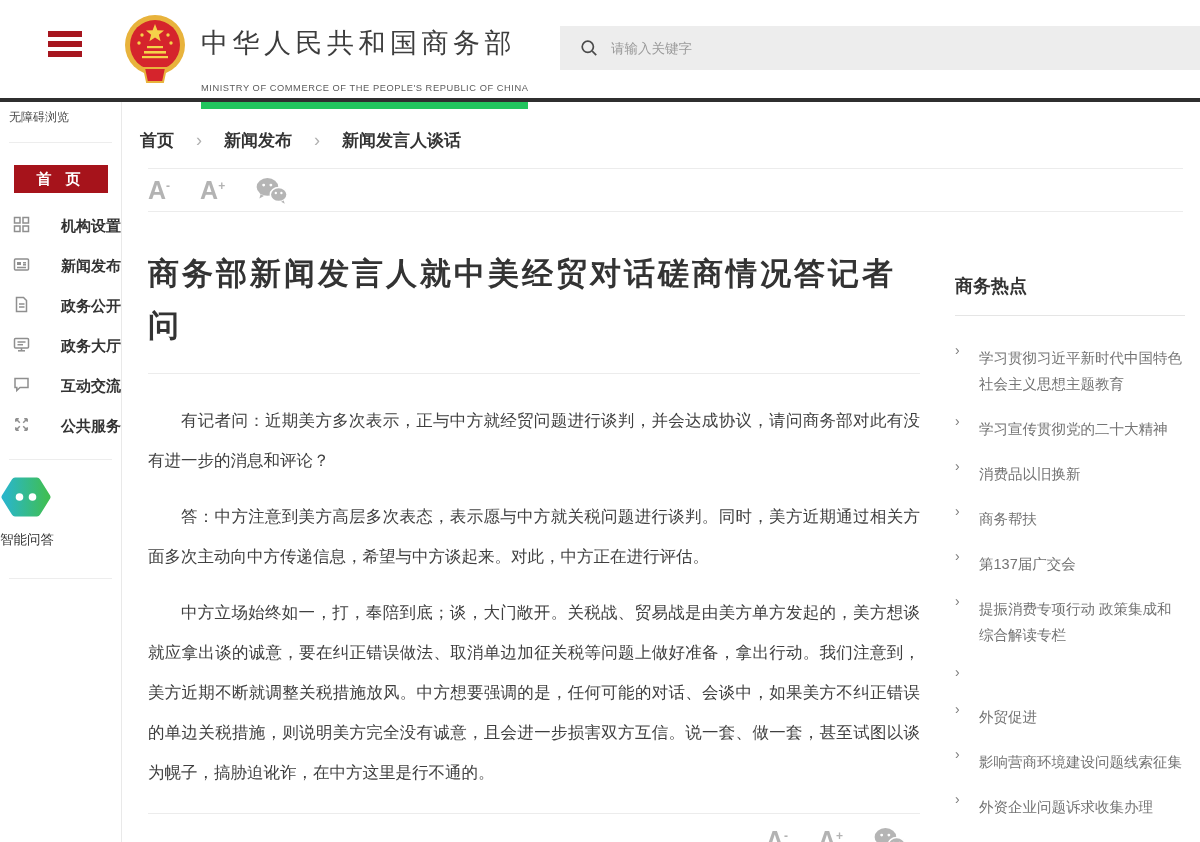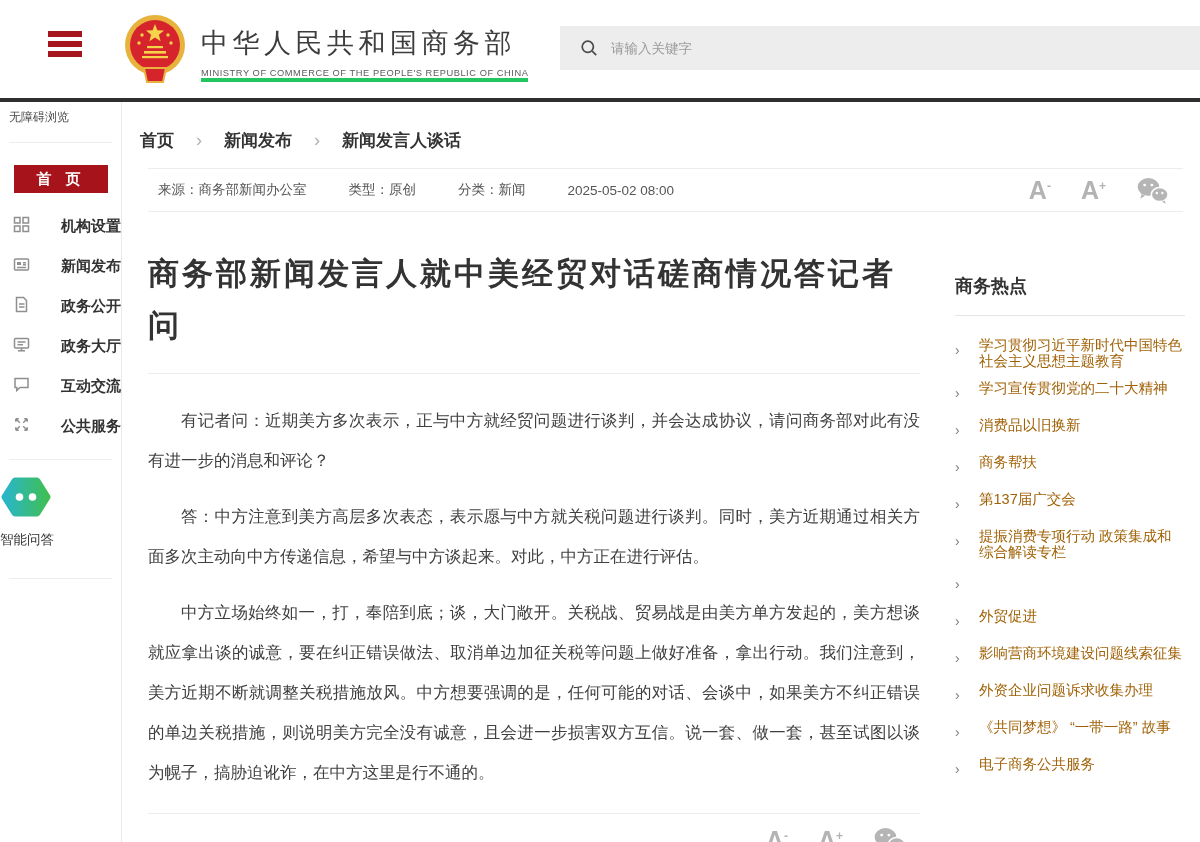--- a/index.html
+++ b/index.html
@@ -6,21 +6,21 @@
   body { font-family:"Liberation Sans","DejaVu Sans",sans-serif; background:#fff; }
   .page { position:relative; width:1200px; height:842px; background:#fff; overflow:hidden; }
 
   
   .header { position:absolute; left:0; top:0; width:1200px; height:98px; background:#fff; }
   .hamburger { position:absolute; left:48px; top:31px; width:34px; cursor:pointer; }
   .hamburger div { height:6px; background:#a6161f; margin-bottom:4px; }
   .emblem { position:absolute; left:124px; top:13px; }
   .brand { position:absolute; left:201px; top:25px; }
   .brand-cn { font-size:27px; color:#3d3d3d; letter-spacing:4.5px; font-weight:500; }
-  .brand-en { display:inline-block; margin-top:7px; font-size:9.3px; color:#5a5a5a; letter-spacing:0.55px; padding-bottom:0; border-bottom:4px solid #22c55e; }
+  .brand-en { display:inline-block; margin-top:22px; font-size:9.3px; color:#5a5a5a; letter-spacing:0.55px; padding-bottom:8px; border-bottom:8px solid #22c55e; }
   .search { position:absolute; left:560px; top:26px; width:640px; height:44px; background:#ededed; display:flex; align-items:center; padding-left:20px; }
   .search input { border:none; outline:none; background:transparent; font-size:13.5px; color:#444; margin-left:13px; width:480px; font-family:inherit; }
   .search input::placeholder { color:#9a9a9a; }
   .topbar { position:absolute; left:0; top:98px; width:1200px; height:4px; background:#2f2f2f; }
 
   
   .sidebar { position:absolute; left:0; top:102px; width:122px; height:740px; border-right:1px solid #e9e9e9; background:#fff; }
   .langs { padding:20px 8px 0 17px; display:flex; flex-wrap:wrap; column-gap:7px; width:104px; font-size:11.5px; color:#3c3c3c; line-height:24px; }
   .langs span { white-space:nowrap; cursor:pointer; }
   .a11y { padding-left:9px; margin-top:3px; font-size:12px; color:#4a4a4a; line-height:24px; cursor:pointer; }
@@ -54,21 +54,21 @@
   .body-text p { font-size:16.5px; color:#3f3f3f; line-height:40px; text-indent:2em; text-align:justify; margin-bottom:16px; }
   .bottom-controls { display:flex; justify-content:flex-end; padding-top:13px; }
 
   
   .aside { position:absolute; left:955px; top:102px; width:230px; }
   .aside-title { margin-top:172px; font-size:18px; font-weight:bold; color:#333; }
   .aside-rule { border:none; border-top:1px solid #e5e5e5; margin-top:17px; }
   .hot-list { margin-top:21px; list-style:none; }
   .hot-list li { display:flex; margin-bottom:11px; cursor:pointer; }
   .hot-list .chev { flex:0 0 24px; color:#7d7d7d; font-size:14px; line-height:26px; }
-  .hot-list .txt { font-size:14.5px; color:#a16207; line-height:16px; }
+  .hot-list .txt { font-size:14.5px; color:#737373; line-height:26px;margin-top:8px; }
 </style>
 </head>
 <body>
 
 <div class="page">
 
   <div class="header">
     <div class="hamburger">
       <div></div>
         <div></div>
@@ -204,26 +204,20 @@
 
   <div class="breadcrumb">
     <span class="crumb">首页</span>
     <span class="sep">›</span>
     <span class="crumb">新闻发布</span>
     <span class="sep">›</span>
     <span class="crumb">新闻发言人谈话</span>
   </div>
 
   <div class="metabar">
-    <div class="meta-left">
-      <span class="m"><span>来源：</span><span>商务部新闻办公室</span></span>
-      <span class="m"><span>类型：</span><span>原创</span></span>
-      <span class="m"><span>分类：</span><span>新闻</span></span>
-      <span class="m">2025-05-02 08:00</span>
-    </div>
     <div class="font-controls">
       <span class="fc-btn"><span>A</span><sup>-</sup></span>
       <span class="fc-btn"><span>A</span><sup>+</sup></span>
       <span class="wechat">
         <svg width="33" height="27" viewBox="0 0 36 30">
           <ellipse cx="13.5" cy="11" rx="12" ry="9.8" fill="#b5b5b5"></ellipse>
           <path d="M6 19 l-1.5 5 5 -2.8 Z" fill="#b5b5b5"></path>
           <circle cx="9.3" cy="9" r="1.6" fill="#fff"></circle>
             <circle cx="17.3" cy="9" r="1.6" fill="#fff"></circle>
           <ellipse cx="26" cy="19.5" rx="9.3" ry="7.8" fill="#b5b5b5" stroke="#fff" stroke-width="1.6"></ellipse>

